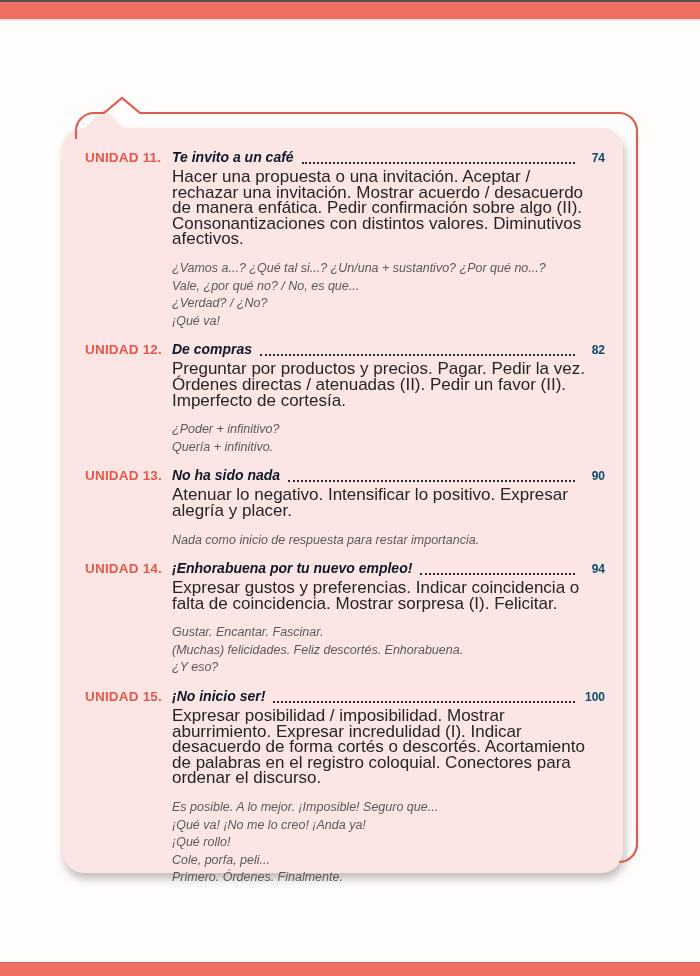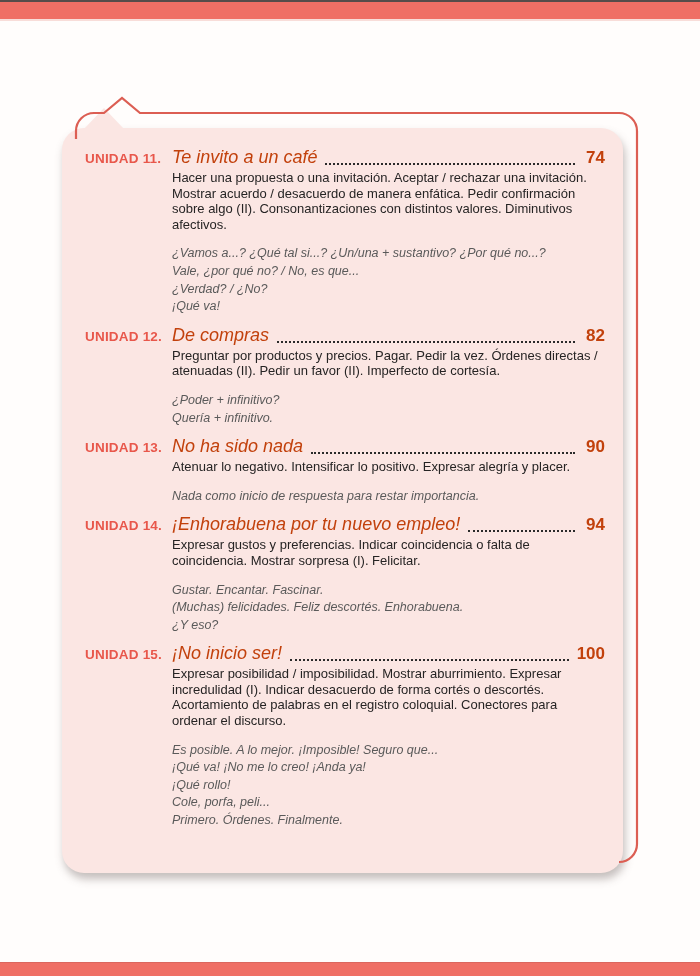--- a/index.html
+++ b/index.html
@@ -28,27 +28,27 @@
     position:absolute;top:-20px;left:22px;width:0;height:0;
     border-left:20px solid transparent;border-right:20px solid transparent;
     border-bottom:21px solid #fbe6e3;
   }
   .content{position:absolute;left:23px;top:20px;width:520px;z-index:2;}
 
   .unit{margin:0;}
   .head{display:flex;align-items:baseline;line-height:18px;white-space:nowrap;margin-top:10px;justify-content:space-between;}
   .unit:first-child .head{margin-top:0;}
   .label{flex:0 0 87px;font-weight:bold;font-size:13.5px;color:#e8574b;letter-spacing:.2px;}
-  .title{font-weight:normal;font-style:italic;font-size:18px;color:#c2410c;}
+  .title{font-weight:bold;font-style:italic;font-size:14px;color:#0f172a;}
   .dots{flex:1;border-bottom:2px dotted #2a2a2a;margin:0 8px 3px 8px;align-self:flex-end;min-width:20px;}
-  .pnum{font-weight:bold;font-size:17px;color:#c2410c;text-align:right;min-width:22px;}
+  .pnum{font-weight:bold;font-size:12px;color:#0c4a6e;text-align:right;min-width:22px;}
 
   .desc{
     margin:2px 0 0 87px;max-width:427px;
-    font-size:13px;line-height:15.6px;color:#262424;
+    font-size:17px;line-height:15.6px;color:#262424;
   }
   .examples{margin:13px 0 0 87px;}
   .ex{
     font-style:italic;font-size:12.5px;line-height:17.6px;color:#5a5a5a;
   }
 </style>
 </head>
 <body>
 
 <div class="top-line"></div>

